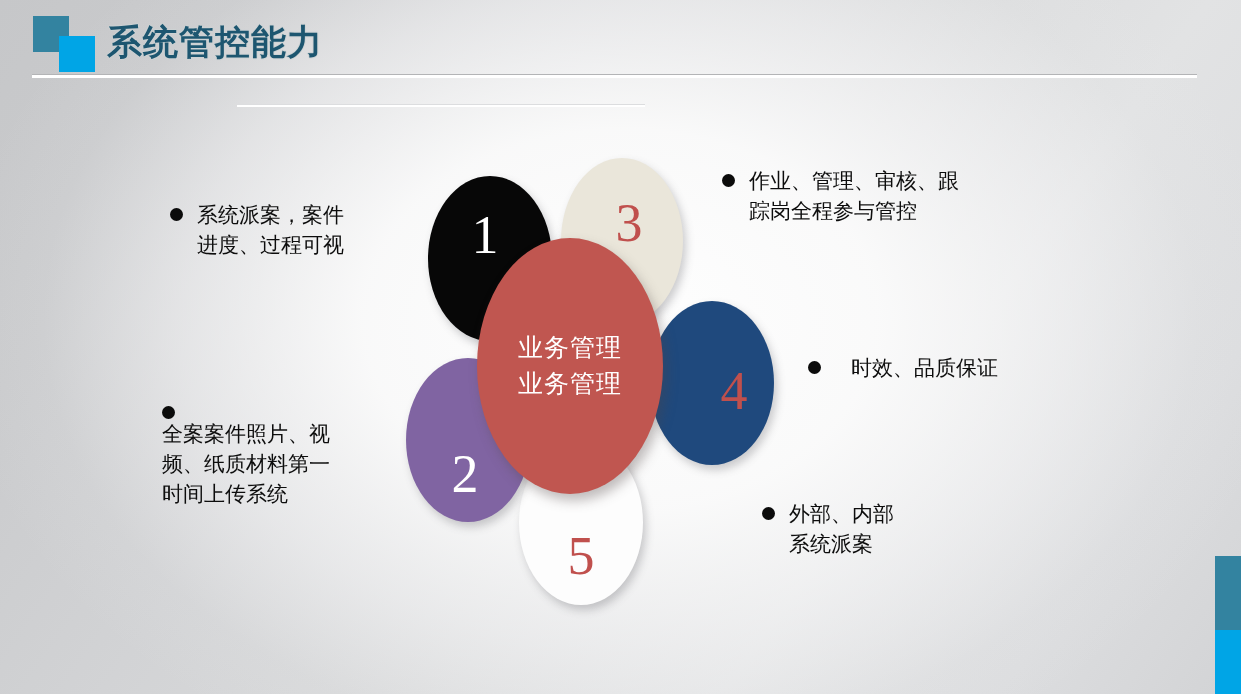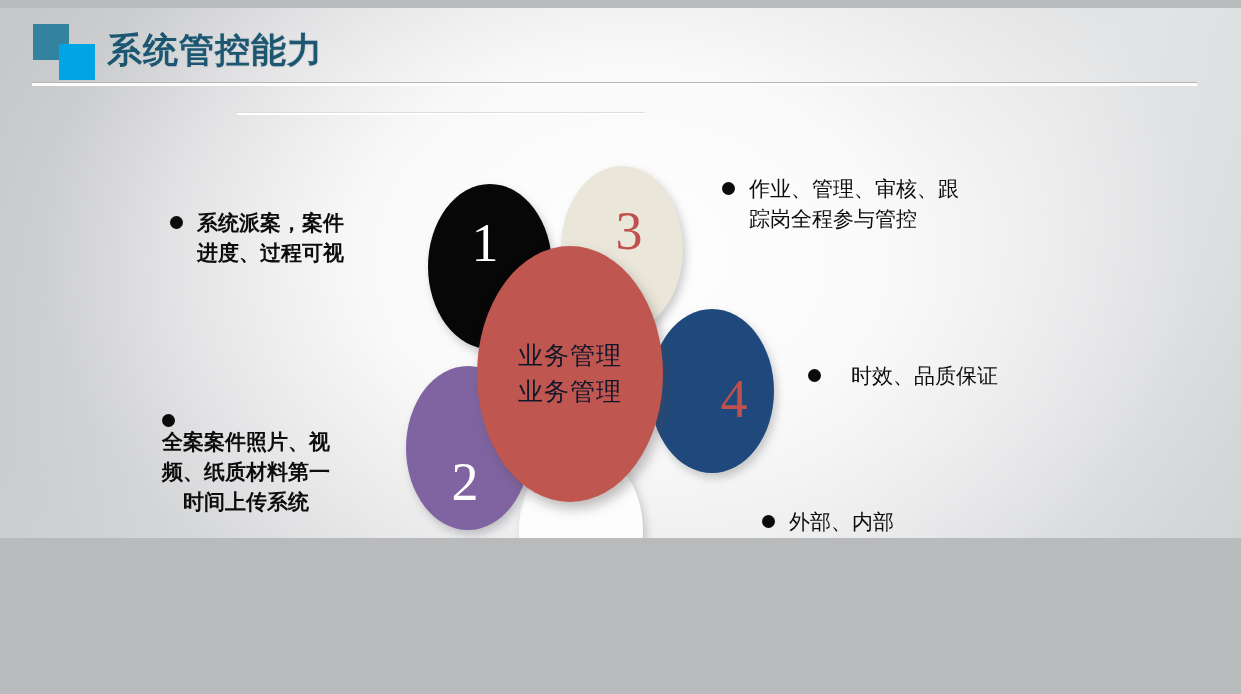--- a/index.html
+++ b/index.html
@@ -7,38 +7,37 @@
     padding: 0;
     background: #b9babc;
   }
   body {
     font-family: "Liberation Sans", "DejaVu Sans", sans-serif;
   }
 
   #slide {
     position: relative;
     width: 1241px;
-    height: 530px;
+    height: 694px;
     overflow: hidden;
     background:
       radial-gradient(ellipse 760px 560px at 50% 46%,
           rgba(255,255,255,0.98) 0%,
           rgba(252,252,252,0.92) 34%,
           rgba(246,246,247,0.55) 58%,
           rgba(235,236,237,0.12) 76%,
           rgba(225,226,228,0.0) 88%),
       linear-gradient(125deg,
           #c6c7c9 0%,
           #cacbcd 16%,
           #d2d3d5 34%,
           #dadbdc 52%,
           #e2e3e4 70%,
           #dcdddf 86%,
           #d2d3d5 100%);
-    margin-top: 8px;
   }
 
   
   .hdr-square {
     position: absolute;
     width: 36px;
     height: 36px;
   }
   .hdr-square.a { left: 33px; top: 16px;  background: #3383a0; }
   .hdr-square.b { left: 59px; top: 36px;  background: #00a5e6; }
@@ -171,21 +170,21 @@
     background: #c05650;
     box-shadow: 4px 7px 12px rgba(80,70,70,0.35);
     display: flex;
     flex-direction: column;
     align-items: center;
     justify-content: center;
     z-index: 5;
     font-family: "Liberation Serif", "DejaVu Serif", serif;
     font-size: 25px;
     line-height: 1.45;
-    color: #0f172a;
+    color: #ffffff;
     letter-spacing: 1px;
   }
 
   
   .callout {
     position: absolute;
     display: flex;
     align-items: flex-start;
     font-size: 21px;
     line-height: 1.42;
@@ -198,21 +197,21 @@
     height: 13px;
     border-radius: 50%;
     background: #0b0b0b;
     margin-top: 8px;
     margin-right: 14px;
   }
   .callout .txt {
     white-space: pre-line;
   }
   .callout.right-side .txt  { text-align: left; }
-  .callout.left-side .txt   { text-align: center; font-weight: bold; }
+  .callout.left-side .txt   { text-align: left; }
 
   .c1 { left: 170px; top: 200px; width: 250px; }
   .c2 { left: 162px; top: 398px; width: 262px; flex-direction: column; }
   .c3 { left: 722px; top: 166px; width: 330px; }
   .c4 { left: 808px; top: 353px; width: 260px; gap: 16px; }
   .c5 { left: 762px; top: 499px; width: 260px; }
 </style>
 </head>
 <body>
 

